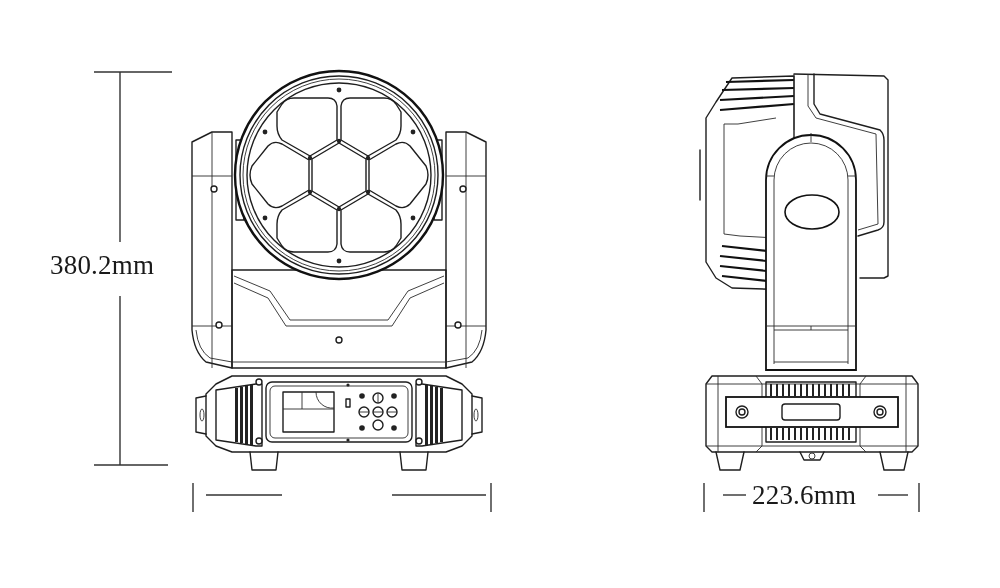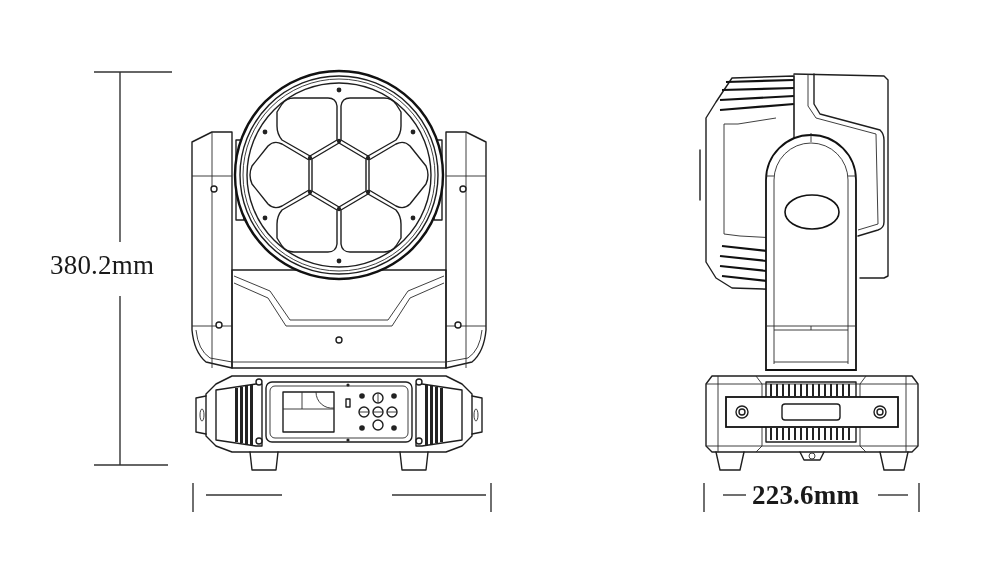--- a/index.html
+++ b/index.html
@@ -256,14 +256,14 @@
 
         <path class="ln" d="M716,452 L720,470 L740,470 L744,452"></path>
         <path class="ln" d="M880,452 L884,470 L904,470 L908,452"></path>
         <path class="ln" d="M800,452 L804,460 L820,460 L824,452"></path>
         <circle class="thin" cx="812" cy="456" r="3"></circle>
       </g>
     </g>
   </svg>
 
   <div class="dim-label" style="left:50px; top:250px;">380.2mm</div>
-  <div class="dim-label" style="left:752px; top:480px;font-weight:bold;">223.6mm</div>
+  <div class="dim-label" style="left:752px; top:480px;">223.6mm</div>
 </div>
 
 </body></html>

